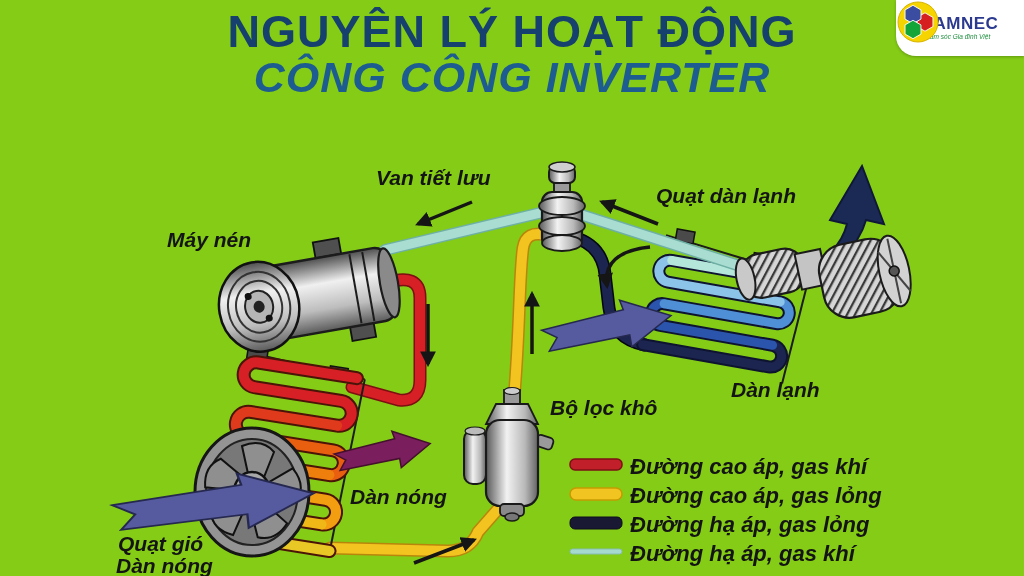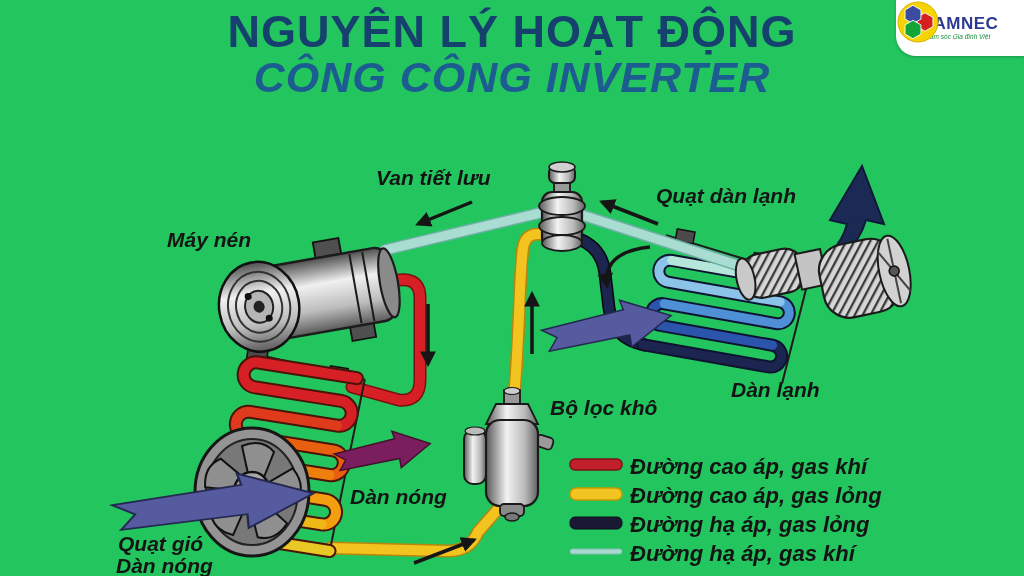--- a/index.html
+++ b/index.html
@@ -1,17 +1,17 @@
 <!DOCTYPE html>
 <html><head>
 <meta charset="utf-8">
 <style>
   html,body{margin:0;padding:0;background:#9db6c9;}
   .stage{position:relative;width:1024px;height:576px;overflow:hidden;
-         background:#22c55e;font-family:"Liberation Sans",sans-serif;}
+         background:#84cc16;font-family:"Liberation Sans",sans-serif;}
   .titles{position:absolute;left:0;top:0;width:100%;text-align:center;line-height:1.05;}
   .title{font-size:45px;font-weight:bold;color:#16416f;letter-spacing:1px;margin-top:8px;}
   .subtitle{font-size:43px;font-weight:bold;font-style:italic;color:#1d5c90;letter-spacing:1px;}
   .logo-box{position:absolute;right:0;top:0;width:128px;height:56px;background:#ffffff;
             border-radius:0 0 0 20px;box-shadow:0 1px 3px rgba(0,0,0,.25);
             display:flex;align-items:center;justify-content:center;gap:4px;}
   .logo-txt{display:flex;flex-direction:column;align-items:flex-start;line-height:1;}
   .logo-brand{font-size:17px;font-weight:900;color:#2b3a8f;letter-spacing:.5px;}
   .logo-tag{font-size:6.5px;font-style:italic;color:#1a8c3c;margin-top:2px;}
   svg{position:absolute;left:0;top:0;}

